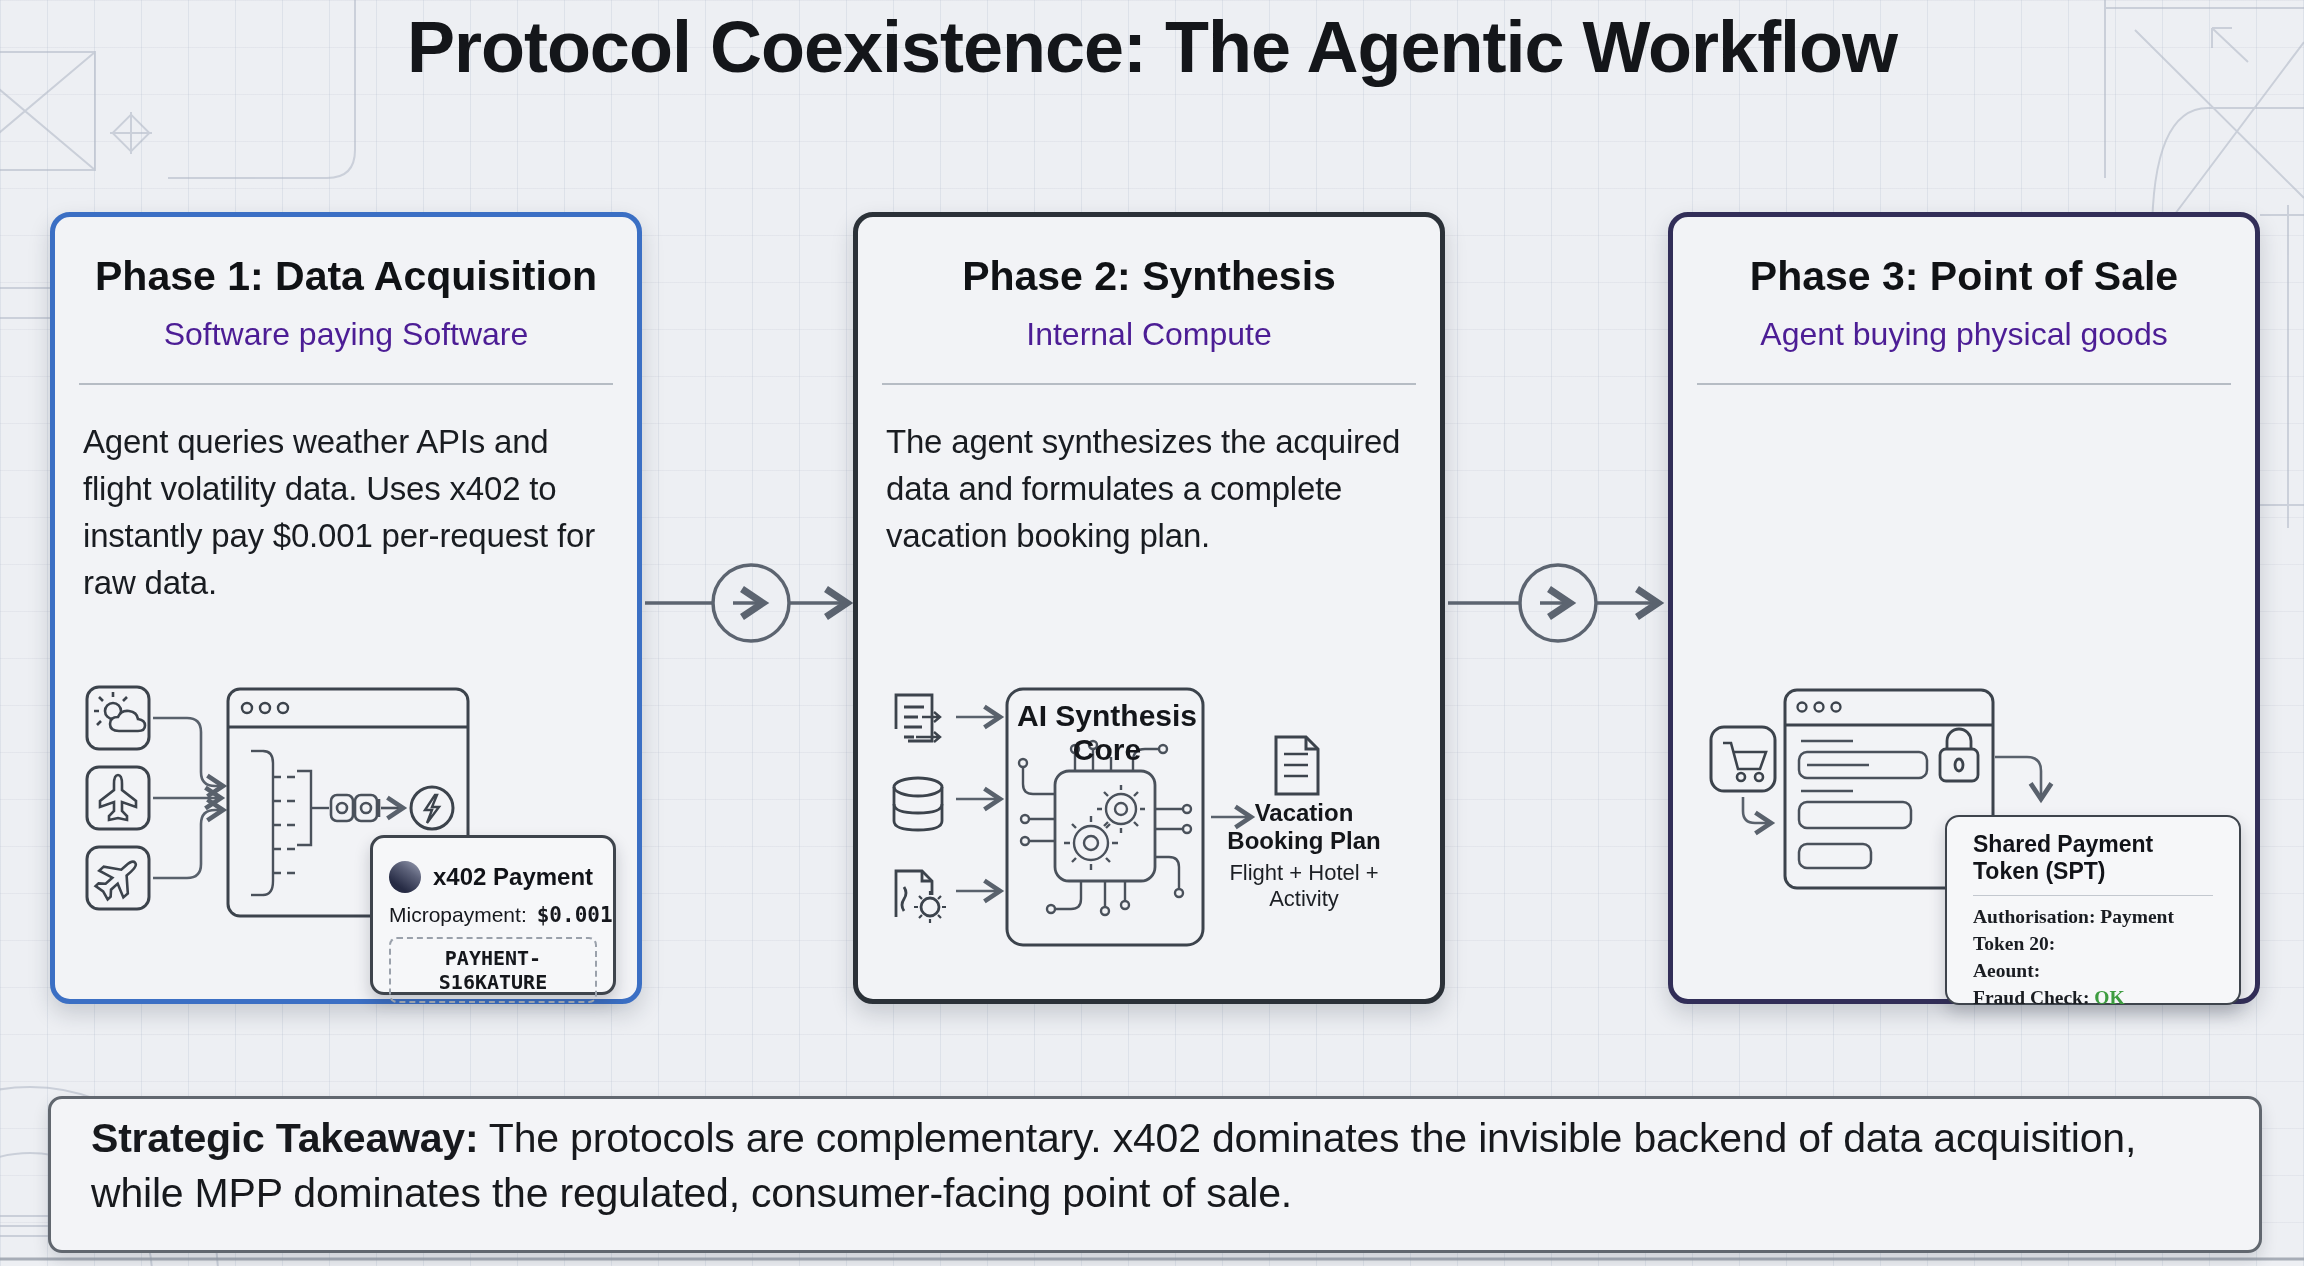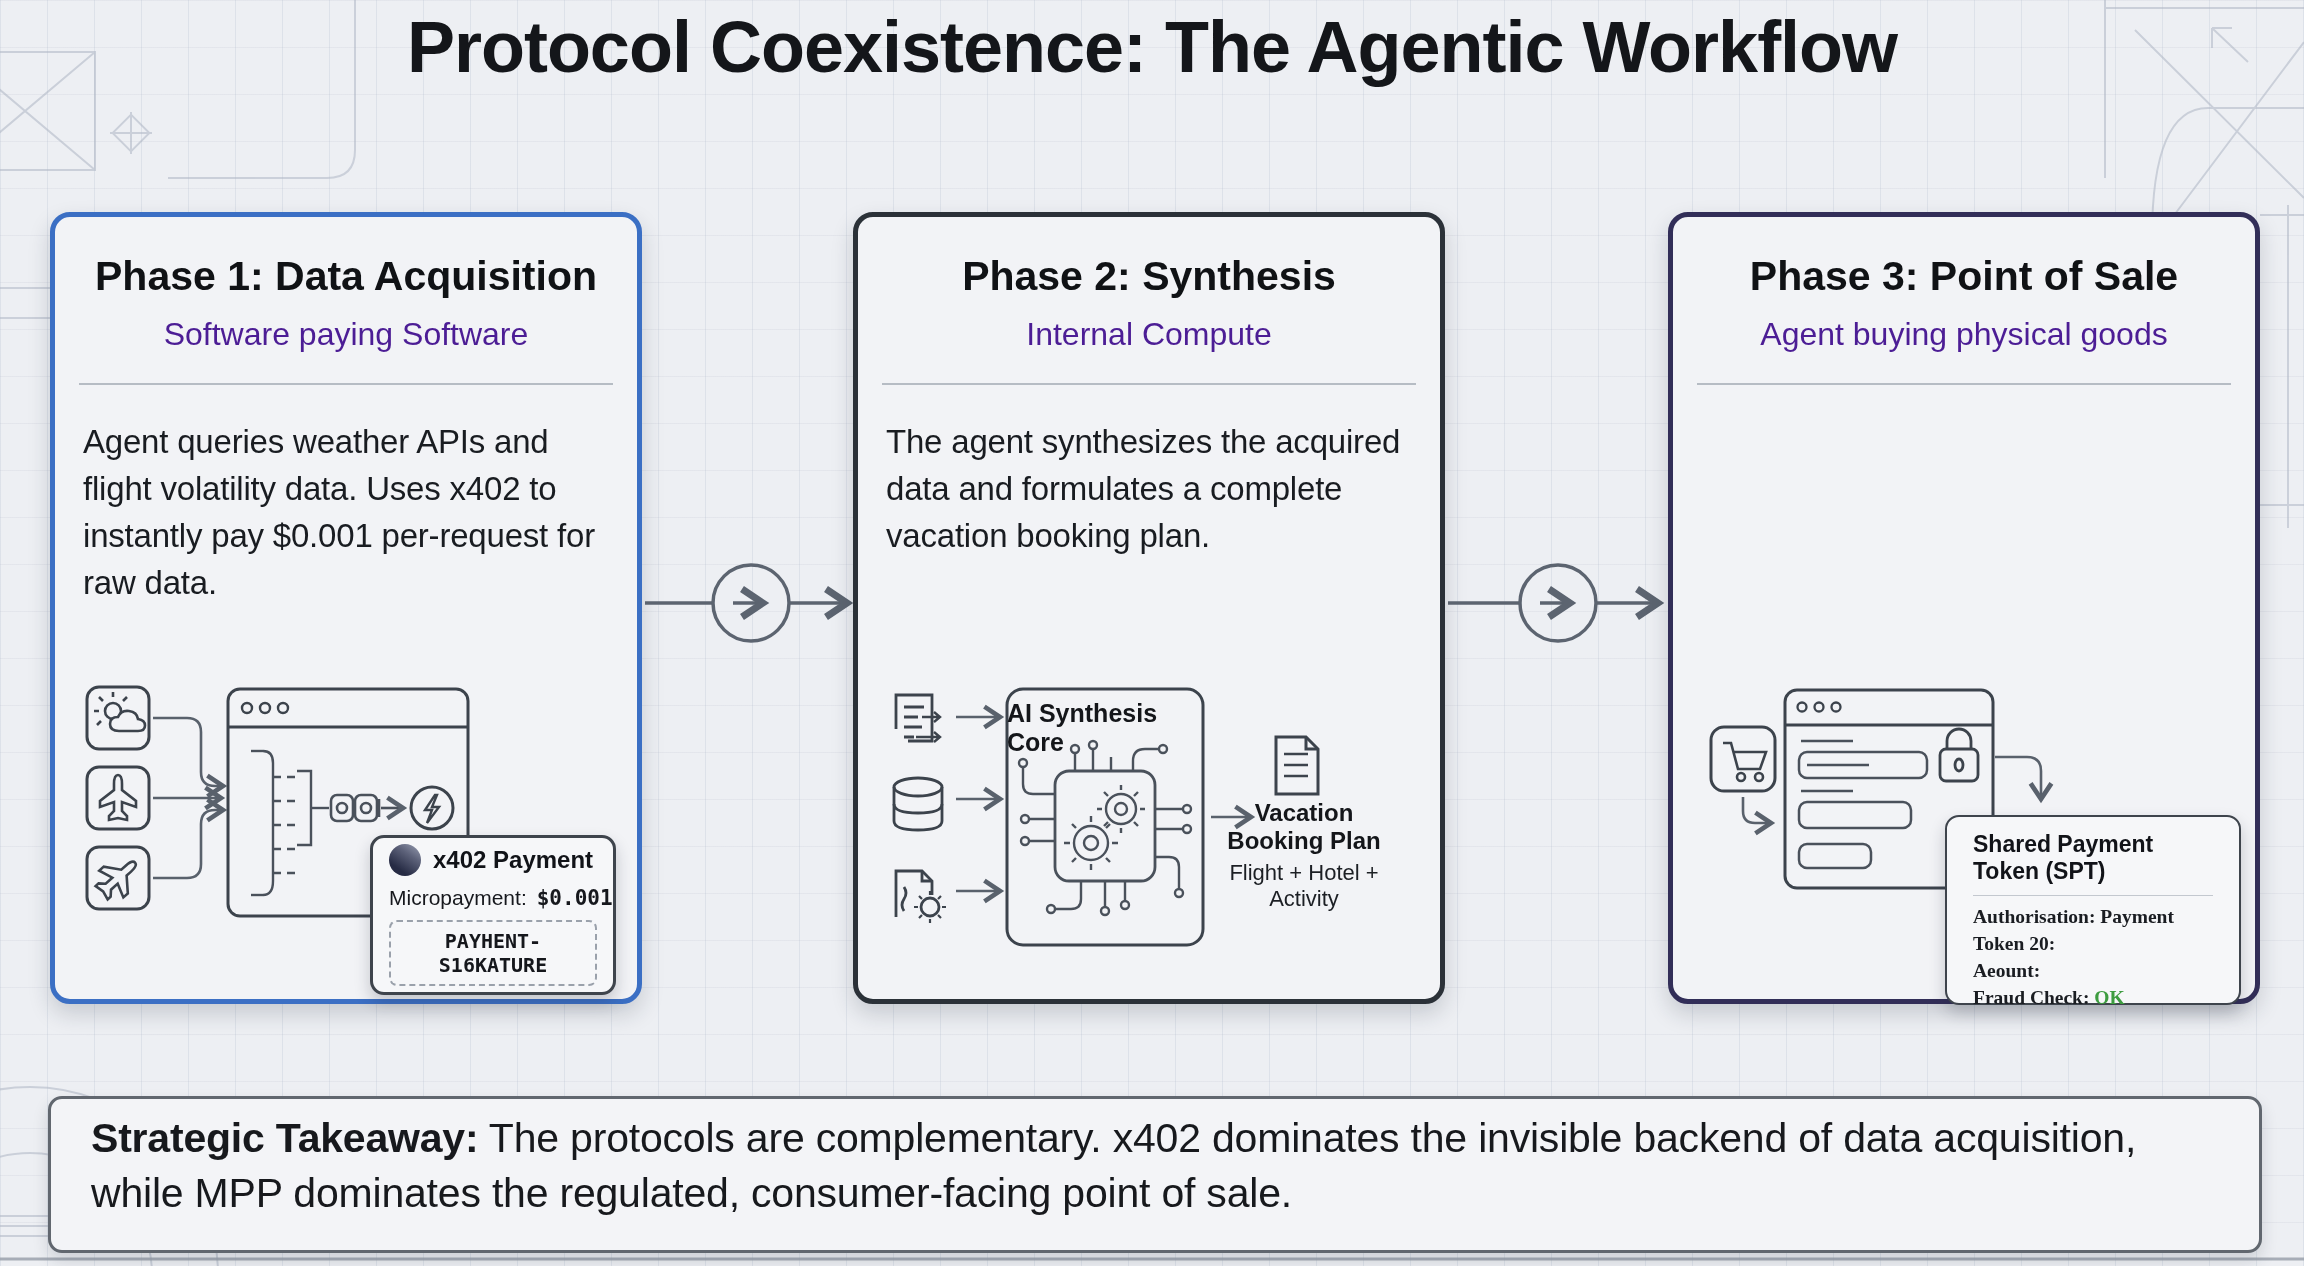--- a/index.html
+++ b/index.html
@@ -31,41 +31,41 @@
   .card hr{border:none;border-top:2px solid #b6bcc4;margin:30px 24px 0;}
   .card .body{margin:34px 28px 0;font-size:33px;line-height:1.42;letter-spacing:-.2px;color:#191c21;}
   .illo{position:absolute;left:20px;top:442px;width:552px;height:345px;}
   .illo svg{position:absolute;left:0;top:0;}
   
   .popup{
     position:absolute;box-sizing:border-box;background:#f6f7f9;
     border:3px solid #3e444c;border-radius:14px;
     box-shadow:0 8px 16px rgba(30,38,55,.22);
   }
-  .x402{left:295px;top:176px;width:246px;height:160px;padding:6px 16px;}
+  .x402{left:295px;top:176px;width:246px;height:160px;padding:23px 16px;}
   .x402 .t{display:flex;align-items:center;gap:12px;}
   .x402 .logo{width:32px;height:32px;border-radius:50%;
     background:linear-gradient(215deg,#9aa0b4 0%,#5c6179 35%,#262b44 75%);}
   .x402 .title{font-size:24px;font-weight:700;color:#111318;}
   .x402 .row{margin-top:10px;font-size:21px;color:#16181d;}
   .x402 .val{font-family:"DejaVu Sans Mono",monospace;font-weight:700;margin-left:10px;}
   .x402 .sig{
     margin-top:10px;text-align:center;padding:7px 4px;
     border:2px dashed #9aa1ab;border-radius:8px;
     font-family:"DejaVu Sans Mono",monospace;font-weight:700;font-size:20px;color:#15171c;
   }
   .spt{left:252px;top:156px;width:296px;height:190px;padding:12px 26px;border-width:2.5px;}
   .spt .title{font-size:23px;font-weight:700;color:#111318;margin-top:2px;}
   .spt hr{border:none;border-top:1.5px solid #c3c8cf;margin:10px 0 8px;}
   .spt .ln{font-family:Liberation Serif, serif;font-size:19.5px;font-weight:700;
     color:#1a1d22;line-height:1.38;}
   .spt .ok{color:#3d9c40;}
   
-  .core-title{position:absolute;left:129px;top:40px;width:200px;text-align:left;
-    font-size:25px;font-weight:700;color:#14161a;}
+  .core-title{position:absolute;left:129px;top:40px;width:200px;text-align:center;
+    font-size:30px;font-weight:700;color:#14161a;}
   .out-label{position:absolute;left:336px;top:140px;width:180px;text-align:center;}
   .out-label .b{font-size:24px;font-weight:700;line-height:1.15;color:#14161a;}
   .out-label .s{font-size:22px;margin-top:6px;line-height:1.18;color:#1c1f24;}
   
   .connector{position:absolute;top:555px;}
   
   .takeaway{
     position:absolute;left:48px;top:1096px;width:2214px;height:157px;box-sizing:border-box;
     background:#f3f4f7;border:3px solid #61676f;border-radius:14px;
     box-shadow:0 8px 16px rgba(30,38,55,.15);

